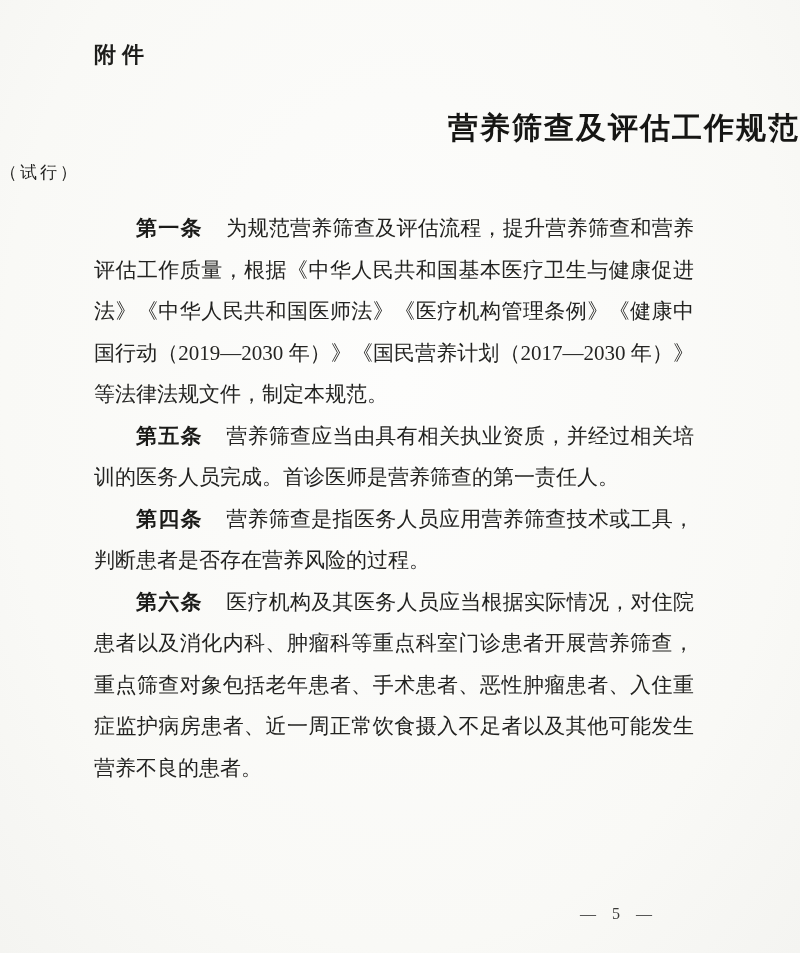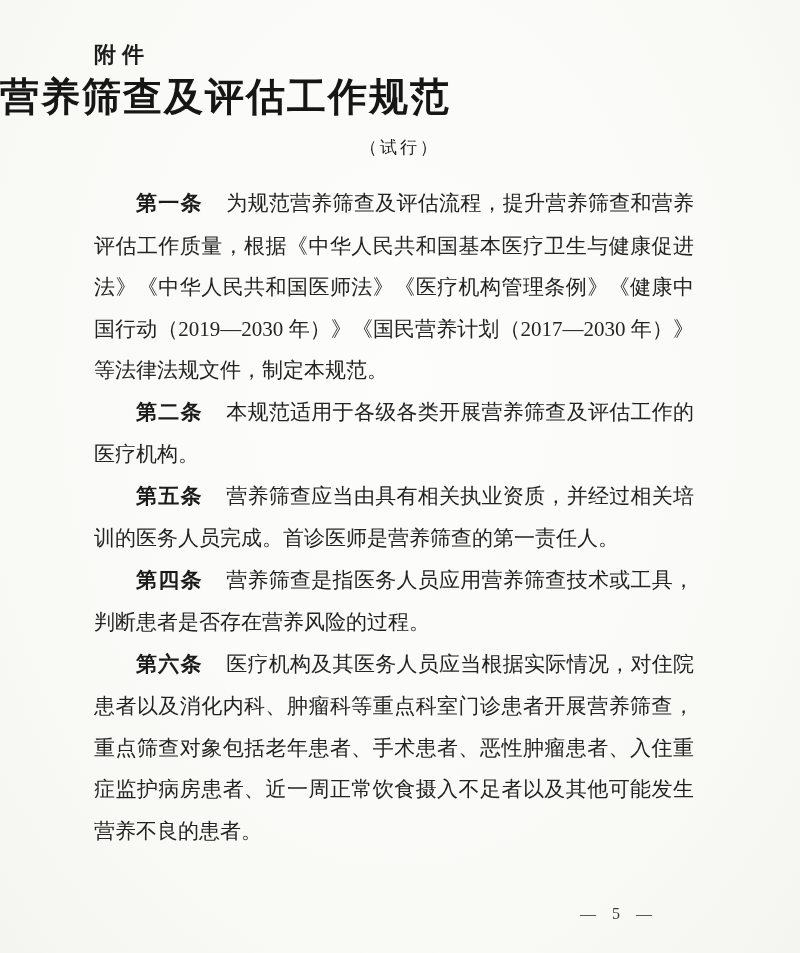--- a/index.html
+++ b/index.html
@@ -20,49 +20,50 @@
   }
   .attachment {
     margin: 40px 0 0 94px;
     font-family: Liberation Serif, serif;
     font-size: 22px;
     font-weight: bold;
     letter-spacing: 6px;
     color: #1d1d1b;
   }
   .doc-title {
-    text-align: left;
+    margin-top: 38px;
+    text-align: right;
     font-family: "Liberation Sans", "DejaVu Sans", sans-serif;
-    font-size: 39px;
+    font-size: 30px;
     font-weight: bold;
     letter-spacing: 2px;
     color: #161614;
   }
   .doc-subtitle {
     margin-top: 12px;
-    text-align: center;
+    text-align: left;
     font-size: 17px;
     letter-spacing: 3px;
     color: #222220;
   }
   .body-text {
     width: 600px;
     margin: 24px 106px 0 94px;
     font-size: 21px;
     line-height: 41.5px;
     text-align: justify;
     color: #232321;
   }
   .body-text p {
     margin: 0;
     padding: 0;
     text-indent: 2em;
   }
   .art-num {
-    font-family: Liberation Mono, monospace;
+    font-family: Liberation Serif, serif;
     font-weight: bold;
     color: #1b1b19;
     padding-right: 0.85em;
     letter-spacing: 1px;
   }
   .page-number {
     position: absolute;
     bottom: 30px;
     right: 142px;
     font-size: 16px;
@@ -81,24 +82,20 @@
 
   <div class="doc-subtitle">（试行）</div>
 
   <div class="body-text">
 
     <p>
       <span class="art-num">第一条</span>
       <span>为规范营养筛查及评估流程，提升营养筛查和营养评估工作质量，根据《中华人民共和国基本医疗卫生与健康促进法》《中华人民共和国医师法》《医疗机构管理条例》《健康中国行动（2019—2030 年）》《国民营养计划（2017—2030 年）》等法律法规文件，制定本规范。</span>
     </p>
 
-    <p>
-      <span class="art-num">第二条</span>
-      <span>本规范适用于各级各类开展营养筛查及评估工作的医疗机构。</span>
-    </p>
 
 
     <p>
       <span class="art-num">第五条</span>
       <span>营养筛查应当由具有相关执业资质，并经过相关培训的医务人员完成。首诊医师是营养筛查的第一责任人。</span>
     </p>
 
     <p>
       <span class="art-num">第四条</span>
       <span>营养筛查是指医务人员应用营养筛查技术或工具，判断患者是否存在营养风险的过程。</span>

